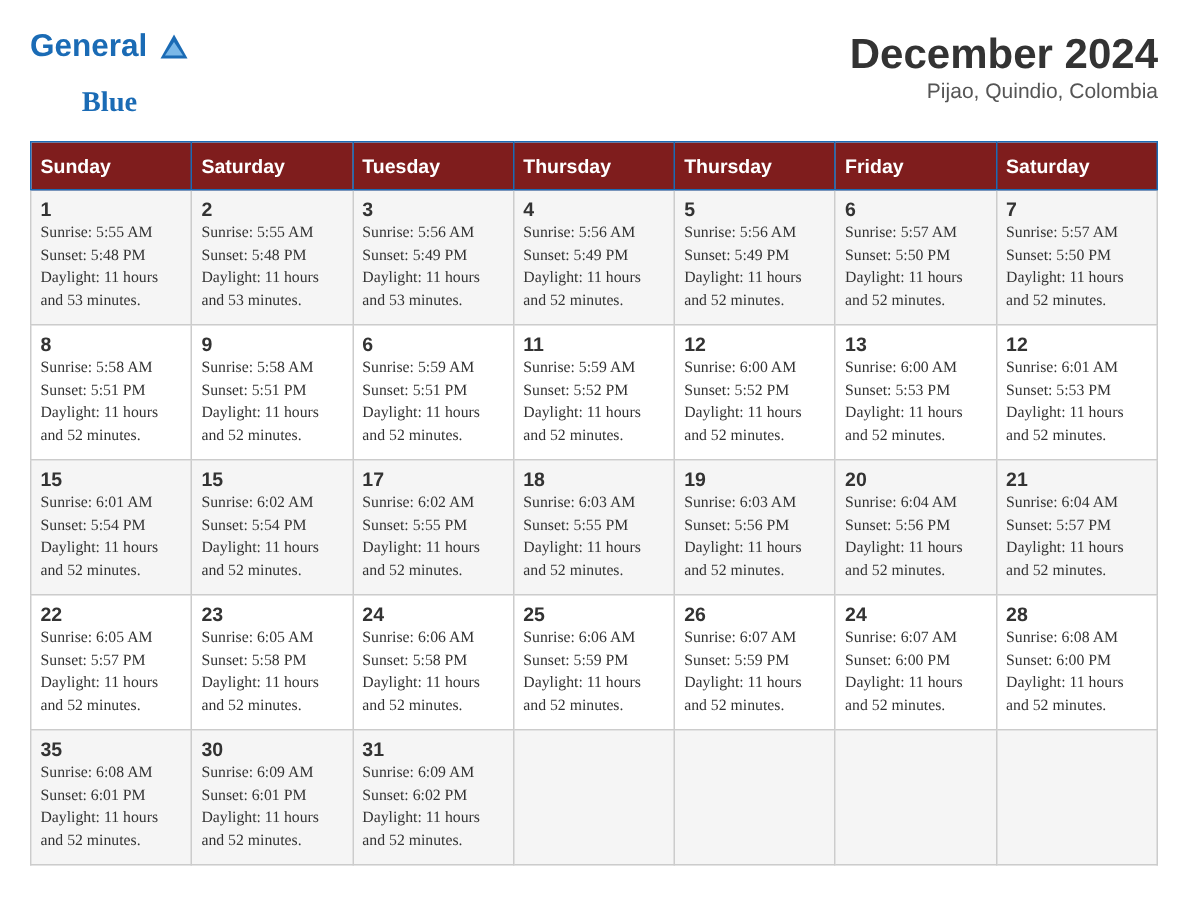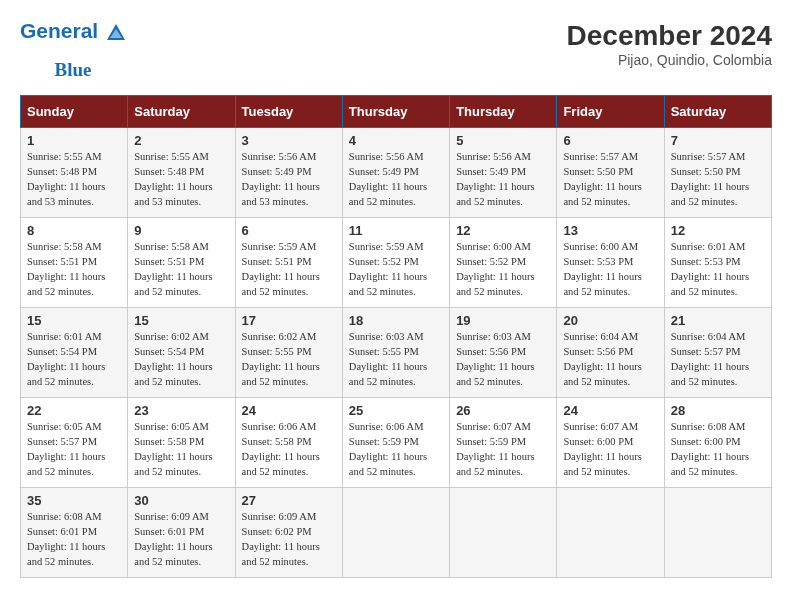--- a/index.html
+++ b/index.html
@@ -355,21 +355,21 @@
       </td>
         <td>
         <span class="day-number">30</span>
         <div class="day-info">
           <div>Sunrise: 6:09 AM</div>
           <div>Sunset: 6:01 PM</div>
           <div>Daylight: 11 hours and 52 minutes.</div>
         </div>
       </td>
         <td>
-        <span class="day-number">27</span>
+        <span class="day-number">31</span>
         <div class="day-info">
           <div>Sunrise: 6:09 AM</div>
           <div>Sunset: 6:02 PM</div>
           <div>Daylight: 11 hours and 52 minutes.</div>
         </div>
       </td>
         <td></td>
         <td></td>
         <td></td>
         <td></td>

